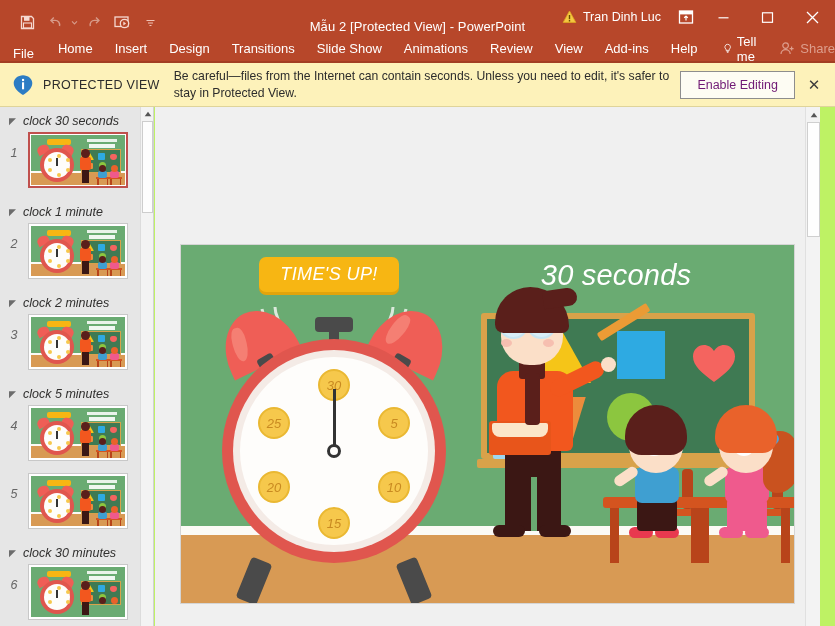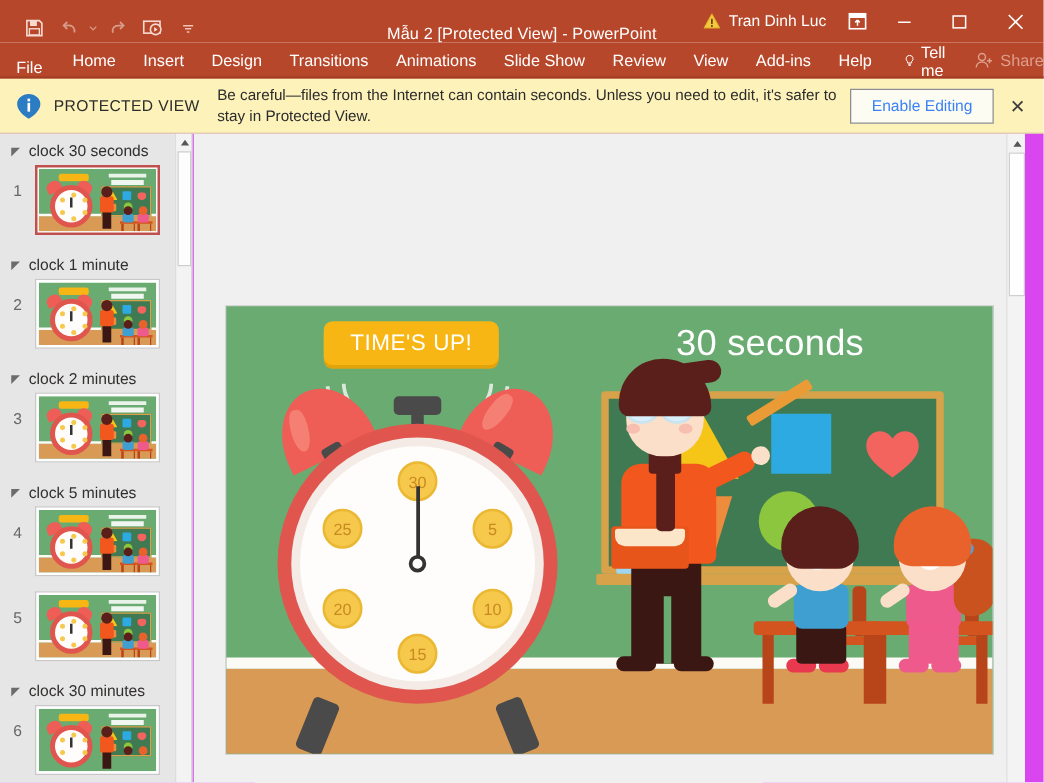--- a/index.html
+++ b/index.html
@@ -75,32 +75,33 @@
   .pv-label {
     font-size: 12.5px; color: #2c2c2c; letter-spacing: .3px; white-space: nowrap;
     margin-right: 14px;
   }
   .pv-msg {
     font-size: 12.2px; color: #2c2c2c; line-height: 1.35; max-width: 545px; flex: 1 1 auto;
   }
   .pv-btn {
     flex: 0 0 auto; background: #fdfcf3; border: 1px solid #8d8d8d;
     font-family: "Liberation Sans", sans-serif;
-    font-size: 12.5px; color: #3b82f6; padding: 6px 16px; cursor: pointer;
+    font-size: 12.5px; color: #701a75; padding: 6px 16px; cursor: pointer;
   }
   .pv-close {
     flex: 0 0 auto; width: 26px; height: 26px; margin-left: 6px;
     display: flex; align-items: center; justify-content: center;
     font-size: 15px; color: #3d3d3d; cursor: pointer;
   }
 
   
   .main {
     position: absolute; top: 107px; left: 0; width: 835px; height: 519px;
-    background: #d946ef;
+    background: #bef264;
+    font-style: italic;
   }
 
   
   .thumbpane {
     position: absolute; top: 0; left: 0; width: 154px; height: 519px;
     background: #e6e6e6; overflow: hidden;
     border-right: 1px solid #d0d0d0;
   }
   .thumb-scroll { position: absolute; top: 0; left: 0; width: 154px; }
   .section {
@@ -446,22 +447,22 @@
       </div>
     </div>
   </div>
 
   <div class="ribbon">
     <div class="tab file">File</div>
     <div class="tab">Home</div>
     <div class="tab">Insert</div>
     <div class="tab">Design</div>
     <div class="tab">Transitions</div>
+    <div class="tab">Slide Show</div>
     <div class="tab">Animations</div>
-    <div class="tab">Slide Show</div>
     <div class="tab">Review</div>
     <div class="tab">View</div>
     <div class="tab">Add-ins</div>
     <div class="tab">Help</div>
     <div class="tellme">
       <svg width="14" height="15" viewBox="0 0 14 15">
           <path d="M7 1.2a4.1 4.1 0 0 0-2.5 7.4v1.7h5V8.6A4.1 4.1 0 0 0 7 1.2z" fill="none" stroke="#fff" stroke-width="1.2"></path>
           <path d="M5.3 11.8h3.4M5.8 13.3h2.4" stroke="#fff" stroke-width="1.2"></path>
         </svg>
       <span>Tell me</span>

